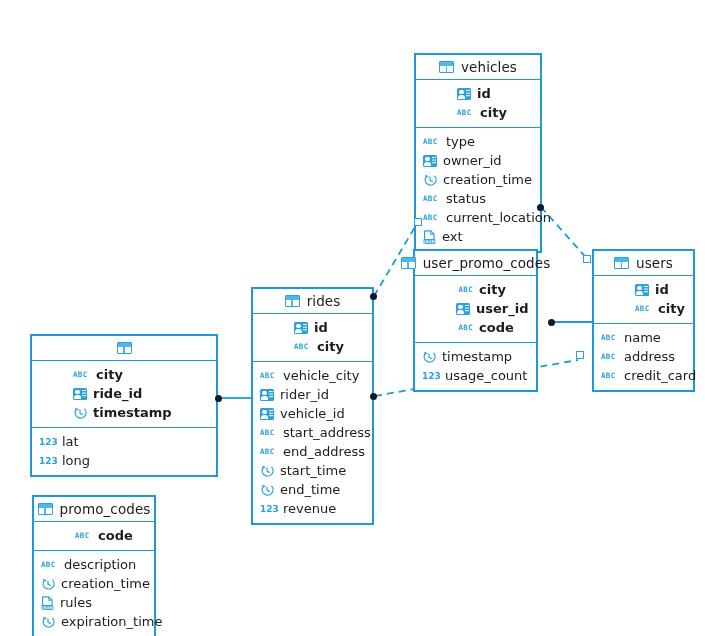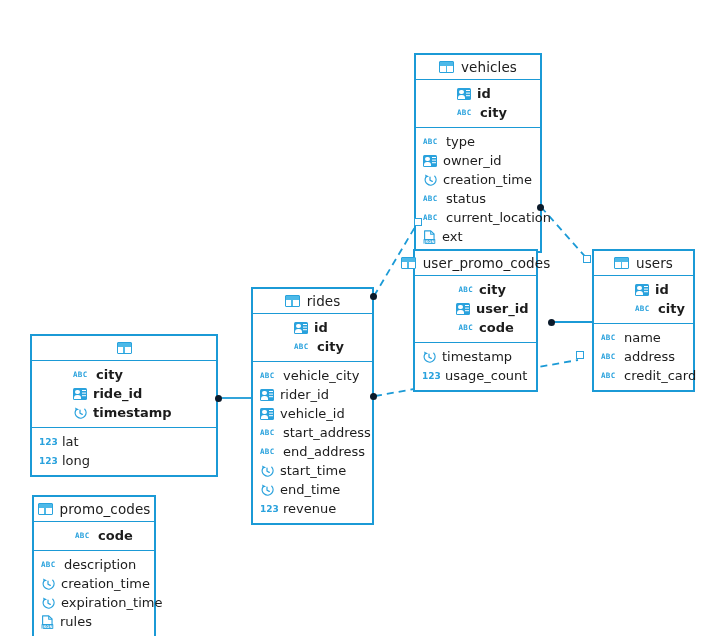--- a/index.html
+++ b/index.html
@@ -336,39 +336,39 @@
           <span class="ic-clock">
             <svg class="ic" viewBox="0 0 16 16">
               <path d="M13.4 3.6 A6.2 6.2 0 1 1 3.3 4.6" fill="none" stroke="#2aa2dd" stroke-width="1.5" stroke-linecap="round"></path>
               <path d="M2.2 1.6 L3.4 5.2 L7.0 4.1 Z" fill="#2aa2dd"></path>
               <path d="M8 4.6 L8 8.2 L10.6 9.6" fill="none" stroke="#2aa2dd" stroke-width="1.4" stroke-linecap="round" stroke-linejoin="round"></path>
             </svg>
           </span>
           <span class="nm">creation_time</span>
         </div>
         <div class="row">
-          <span class="ic-clock">
-            <svg class="ic" viewBox="0 0 16 16">
-              <path d="M13.4 3.6 A6.2 6.2 0 1 1 3.3 4.6" fill="none" stroke="#2aa2dd" stroke-width="1.5" stroke-linecap="round"></path>
-              <path d="M2.2 1.6 L3.4 5.2 L7.0 4.1 Z" fill="#2aa2dd"></path>
-              <path d="M8 4.6 L8 8.2 L10.6 9.6" fill="none" stroke="#2aa2dd" stroke-width="1.4" stroke-linecap="round" stroke-linejoin="round"></path>
-            </svg>
-          </span>
-          <span class="nm">expiration_time</span>
-        </div>
-        <div class="row">
           <span class="ic-json">
             <svg class="ic" viewBox="0 0 14 16" style="width:13px;height:14px;">
               <path d="M1.4 1 H8.4 L12.2 4.6 V15 H1.4 Z" fill="#ffffff" stroke="#2aa2dd" stroke-width="1.3" stroke-linejoin="round"></path>
               <path d="M8.4 1 V4.8 H12.2" fill="none" stroke="#2aa2dd" stroke-width="1.2"></path>
               <rect x="0.2" y="10.4" width="13.4" height="5.2" fill="#2aa2dd" rx="0.6"></rect>
               <text x="6.9" y="14.6" font-size="4.2" font-family="DejaVu Sans, sans-serif" font-weight="bold" fill="#ffffff" text-anchor="middle">JSON</text>
             </svg>
           </span>
           <span class="nm">rules</span>
+        </div>
+        <div class="row">
+          <span class="ic-clock">
+            <svg class="ic" viewBox="0 0 16 16">
+              <path d="M13.4 3.6 A6.2 6.2 0 1 1 3.3 4.6" fill="none" stroke="#2aa2dd" stroke-width="1.5" stroke-linecap="round"></path>
+              <path d="M2.2 1.6 L3.4 5.2 L7.0 4.1 Z" fill="#2aa2dd"></path>
+              <path d="M8 4.6 L8 8.2 L10.6 9.6" fill="none" stroke="#2aa2dd" stroke-width="1.4" stroke-linecap="round" stroke-linejoin="round"></path>
+            </svg>
+          </span>
+          <span class="nm">expiration_time</span>
         </div>
       </div>
     </div>
     <div class="ep ep-dot" style="left: 214.5px; top: 394.5px;"></div>
     <div class="ep ep-dot" style="left: 369.5px; top: 292.5px;"></div>
     <div class="ep ep-sq" style="left: 414px; top: 218px;"></div>
     <div class="ep ep-dot" style="left: 536.5px; top: 203.5px;"></div>
     <div class="ep ep-sq" style="left: 583px; top: 255px;"></div>
     <div class="ep ep-dot" style="left: 547.5px; top: 318.5px;"></div>
     <div class="ep ep-dot" style="left: 369.5px; top: 392.5px;"></div>

